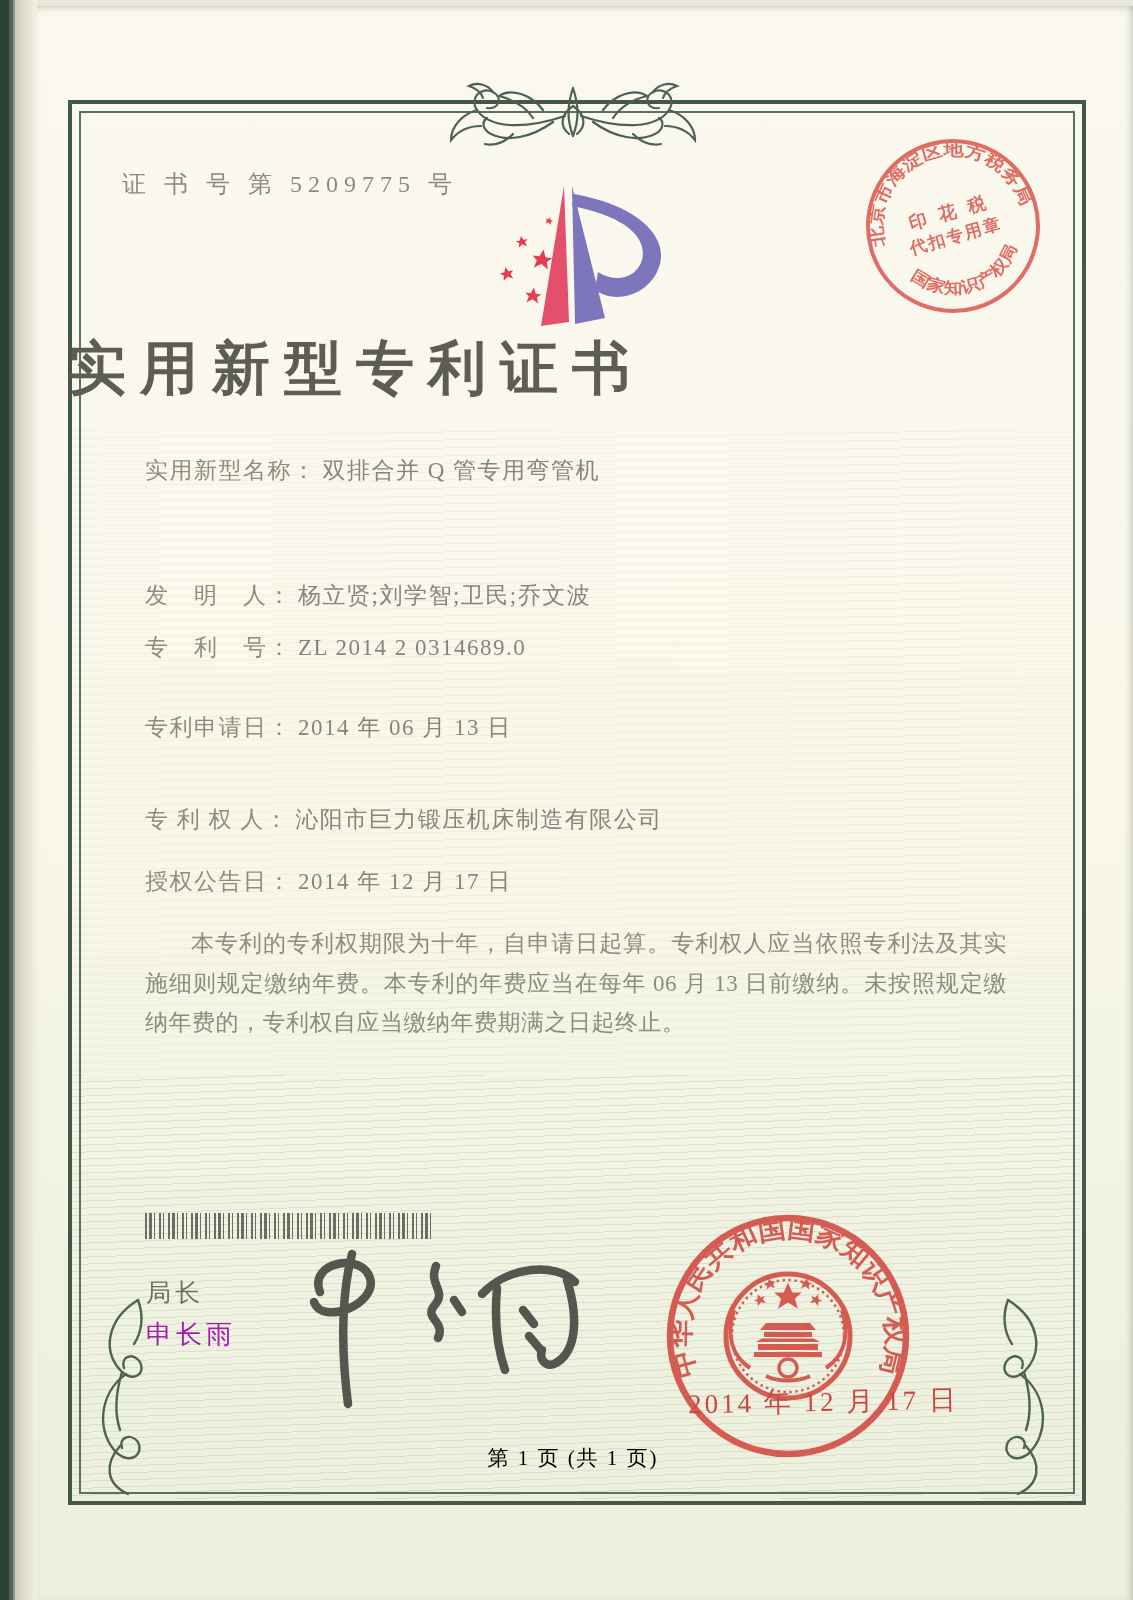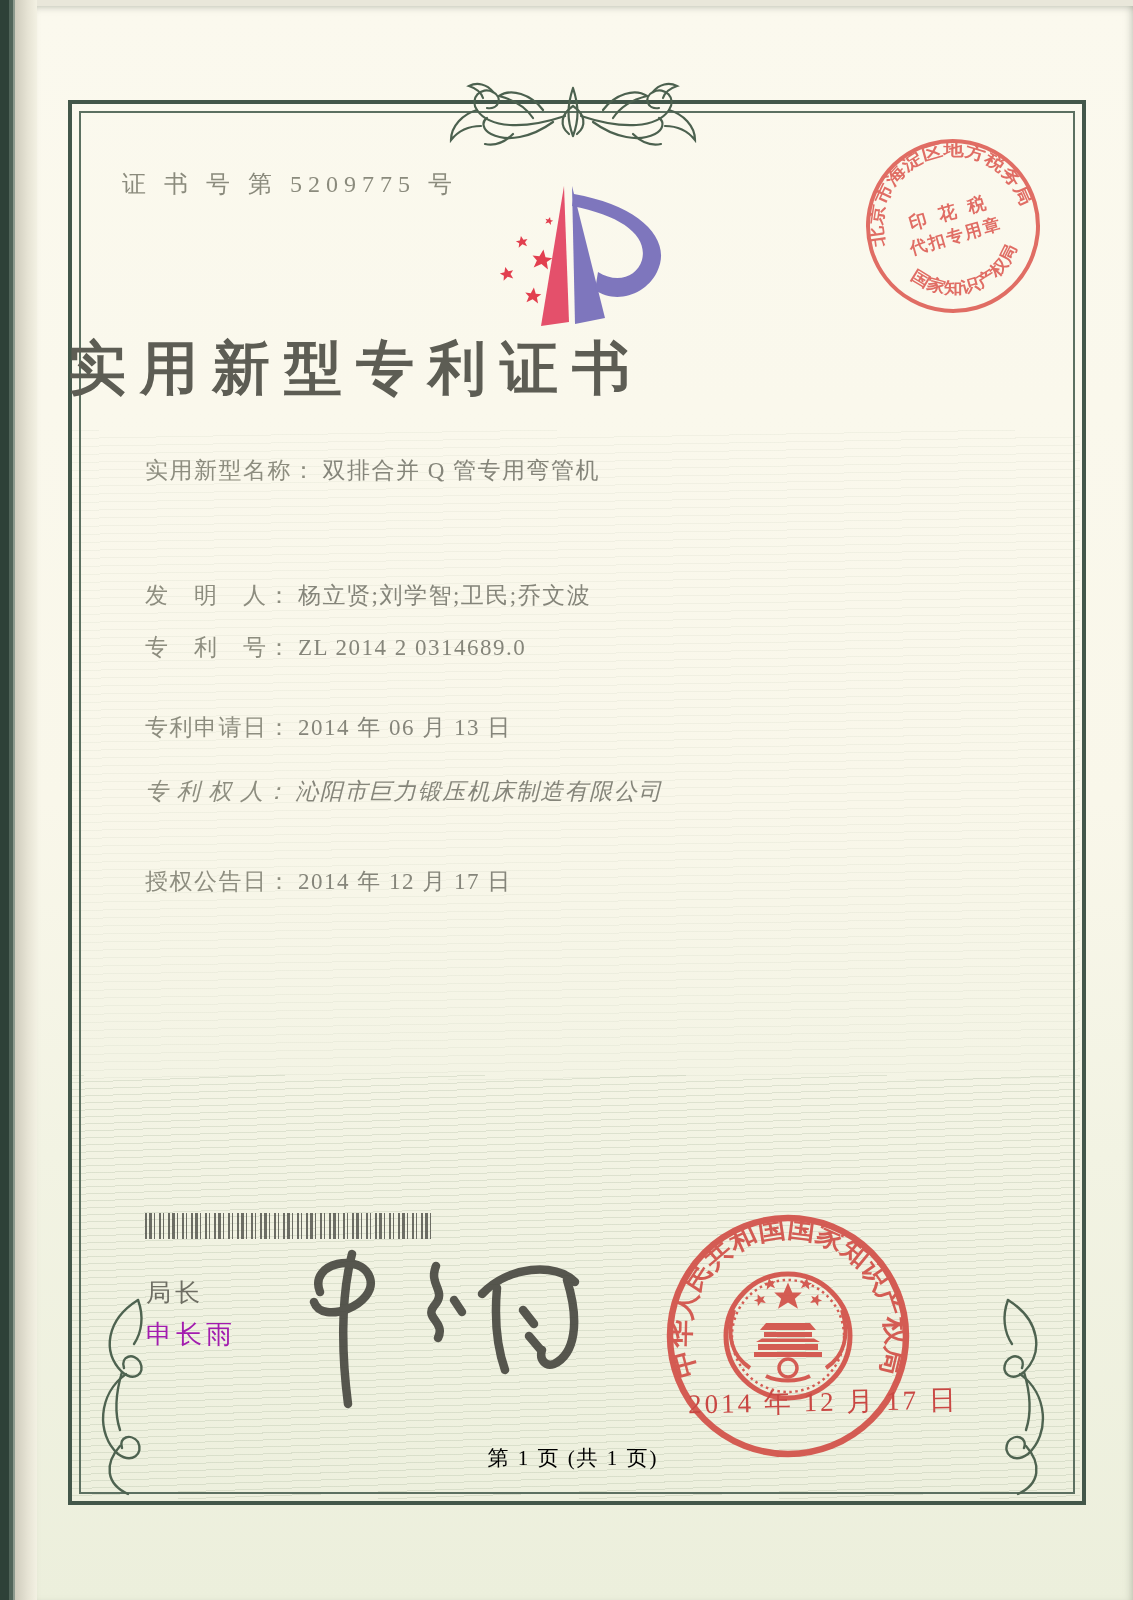--- a/index.html
+++ b/index.html
@@ -127,28 +127,29 @@
 </div>
 <div class="field-row" style="top:580px;">
   <span class="lbl">发　明　人：</span><span class="val">杨立贤;刘学智;卫民;乔文波</span>
 </div>
 <div class="field-row" style="top:632px;">
   <span class="lbl">专　利　号：</span><span class="val">ZL 2014 2 0314689.0</span>
 </div>
 <div class="field-row" style="top:712px;">
   <span class="lbl">专利申请日：</span><span class="val">2014 年 06 月 13 日</span>
 </div>
-<div class="field-row" style="top:776px;font-style:italic;">
+<div class="field-row" style="top:804px;">
   <span class="lbl">专 利 权 人：</span><span class="val">沁阳市巨力锻压机床制造有限公司</span>
 </div>
 <div class="field-row" style="top:866px;">
   <span class="lbl">授权公告日：</span><span class="val">2014 年 12 月 17 日</span>
 </div>
 
 <div class="body-text">
+  <p>本专利的专利权期限为十年，自申请日起算。专利权人应当依照专利法及其实施细则规定缴纳年费。本专利的年费应当在每年 06 月 13 日前缴纳。未按照规定缴纳年费的，专利权自应当缴纳年费期满之日起终止。</p>
 </div>
 
 <div class="barcode"></div>
 
 <div class="sig-title">局长</div>
 <div class="sig-name">申长雨</div>
 
 <svg class="signature-svg" width="320" height="172" viewBox="0 0 320 172">
   <g stroke="#41413a" stroke-width="8.5" fill="none" stroke-linecap="round" stroke-linejoin="round" opacity="0.88">
     <path d="M84,14 C72,60 74,118 80,164"></path>

